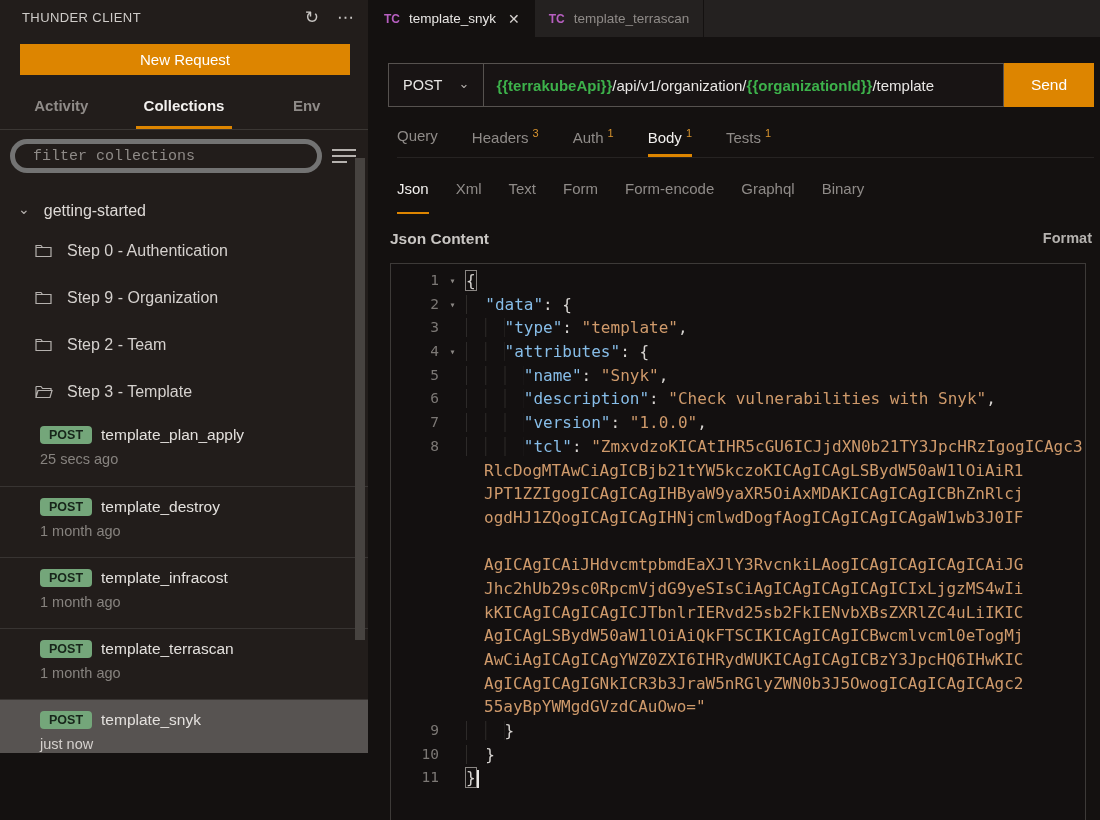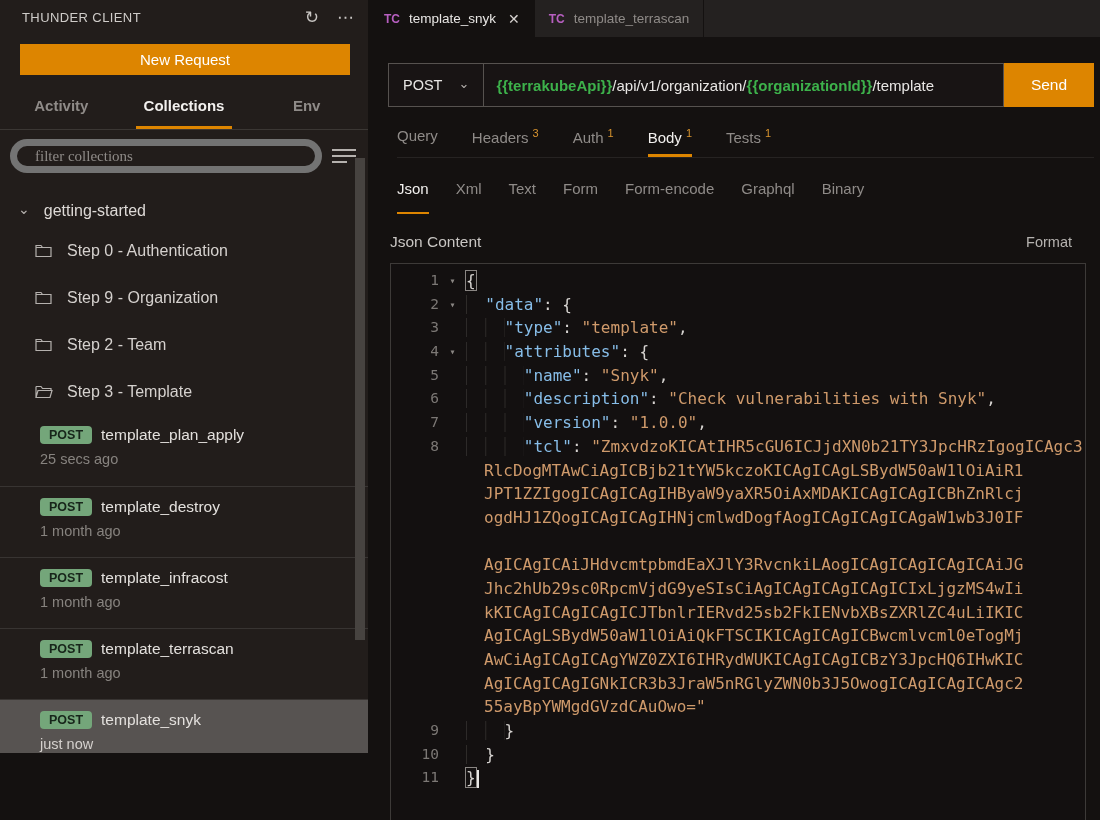--- a/index.html
+++ b/index.html
@@ -17,23 +17,23 @@
                  background:#dd8500; color:#fff; font-size:15px; border:none;
                  font-family:inherit; cursor:pointer; }
   .sb-tabs { display:flex; margin-top:14px; height:40px; align-items:center; }
   .sb-tab { flex:1; text-align:center; font-size:15px; font-weight:bold; color:#8f8b88;
             height:100%; line-height:34px; cursor:pointer; position:relative; }
   .sb-tab.active { color:#f2f0ee; }
   .sb-tab.active::after { content:""; position:absolute; left:50%; transform:translateX(-50%);
             bottom:0; width:96px; height:3px; background:#dd8500; }
   .sb-divider { border-top:1px solid #3b3734; }
   .filter-row { display:flex; align-items:center; padding:9px 10px 8px 10px; }
-  .filter-input { flex:1; height:34px; background:transparent; border:7px solid #737373;
+  .filter-input { flex:1; height:34px; background:transparent; border:5px solid #737373;
                   border-radius:17px; color:#84cc16; font-size:15px; padding:0 18px;
-                  font-family:Liberation Serif, serif; outline:none; }
+                  font-family:Liberation Mono, monospace; outline:none; }
   .filter-input::placeholder { color:#8f8b88; }
   .sort-icon { width:26px; margin-left:10px; cursor:pointer; }
   .sort-icon span { display:block; height:2px; background:#b5b1ae; margin:4px 0; }
   .sort-icon span:nth-child(1){ width:24px; } .sort-icon span:nth-child(2){ width:24px; }
   .sort-icon span:nth-child(3){ width:15px; }
 
   .tree { margin-top:14px; }
   .coll-row { display:flex; align-items:center; height:32px; padding-left:18px;
               color:#dedad7; font-size:16px; cursor:pointer; }
   .coll-chevron { color:#b5b1ae; font-size:14px; margin-right:14px; transform:translateY(-2px); }
@@ -85,21 +85,21 @@
   .rtab.active::after { content:""; position:absolute; left:0; bottom:0; width:100%;
           height:3px; background:#dd8500; }
   .rtab sup { color:#d9942f; font-size:11px; margin-left:4px; }
 
   .body-tabs { display:flex; margin:22px 6px 0 27px; height:30px; flex:0 0 30px; }
   .btab { margin-right:27px; font-size:15px; color:#8f8b88; cursor:pointer; position:relative; }
   .btab.active { color:#f2f0ee; }
   .btab.active::after { content:""; position:absolute; left:0; bottom:-4px; width:100%;
           height:2px; background:#dd8500; }
 
-  .content-head { display:flex; margin:20px 28px 0 20px; align-items:center; flex:0 0 24px; }
+  .content-head { display:flex; margin:20px 8px 0 20px; align-items:flex-start; flex:0 0 24px;font-weight:bold; }
   .content-title { color:#c9c6c3; font-size:15.5px; flex:1; }
   .format-link { color:#b5b2af; font-size:14.5px; cursor:pointer; }
 
   .editor { margin:9px 14px 0 20px; flex:1; background:#131010;
             border:1px solid #3d3a38; border-bottom:none; overflow:hidden;
             font-family:"DejaVu Sans Mono", monospace; font-size:16px; cursor:text; }
   .code { padding-top:5px; }
   .code-row { display:flex; line-height:23.7px; height:23.7px; white-space:pre; }
   .gutter { flex:0 0 75px; display:flex; color:#7c7875; font-size:14.5px; }
   .lnum { width:48px; text-align:right; }

